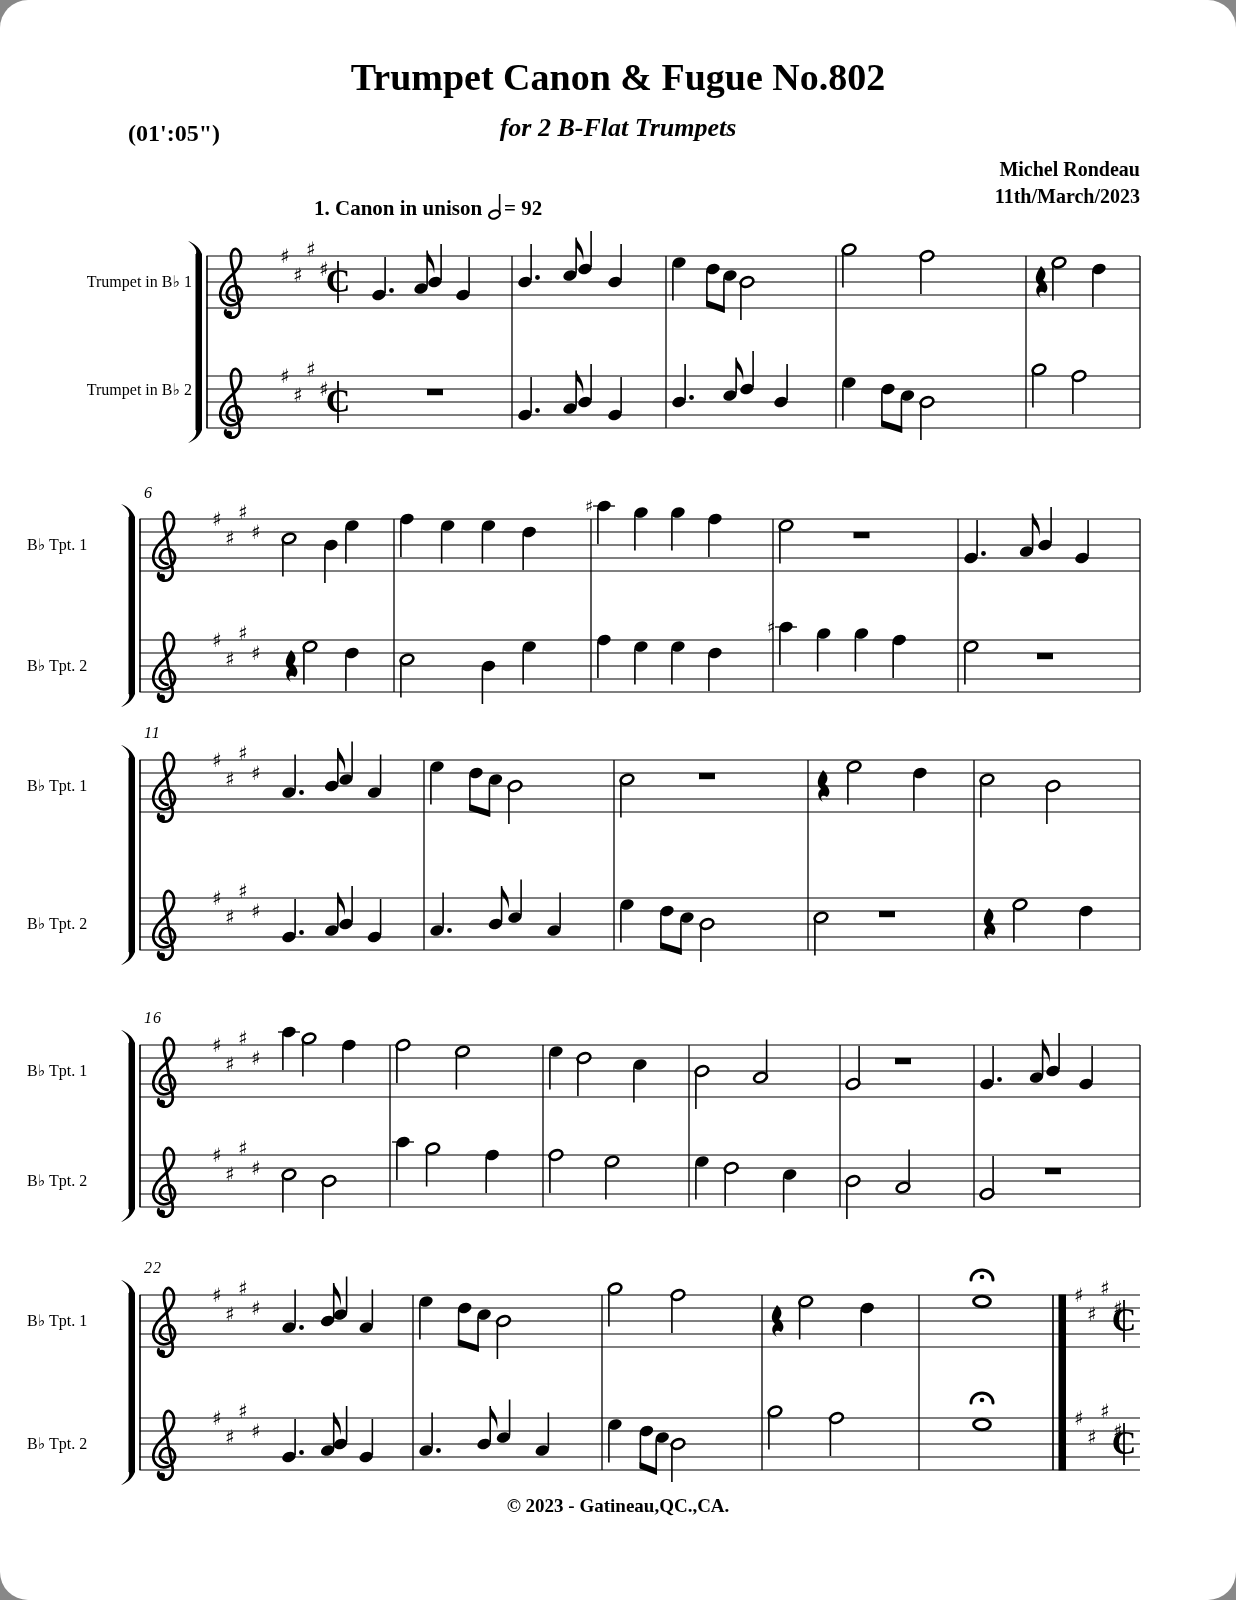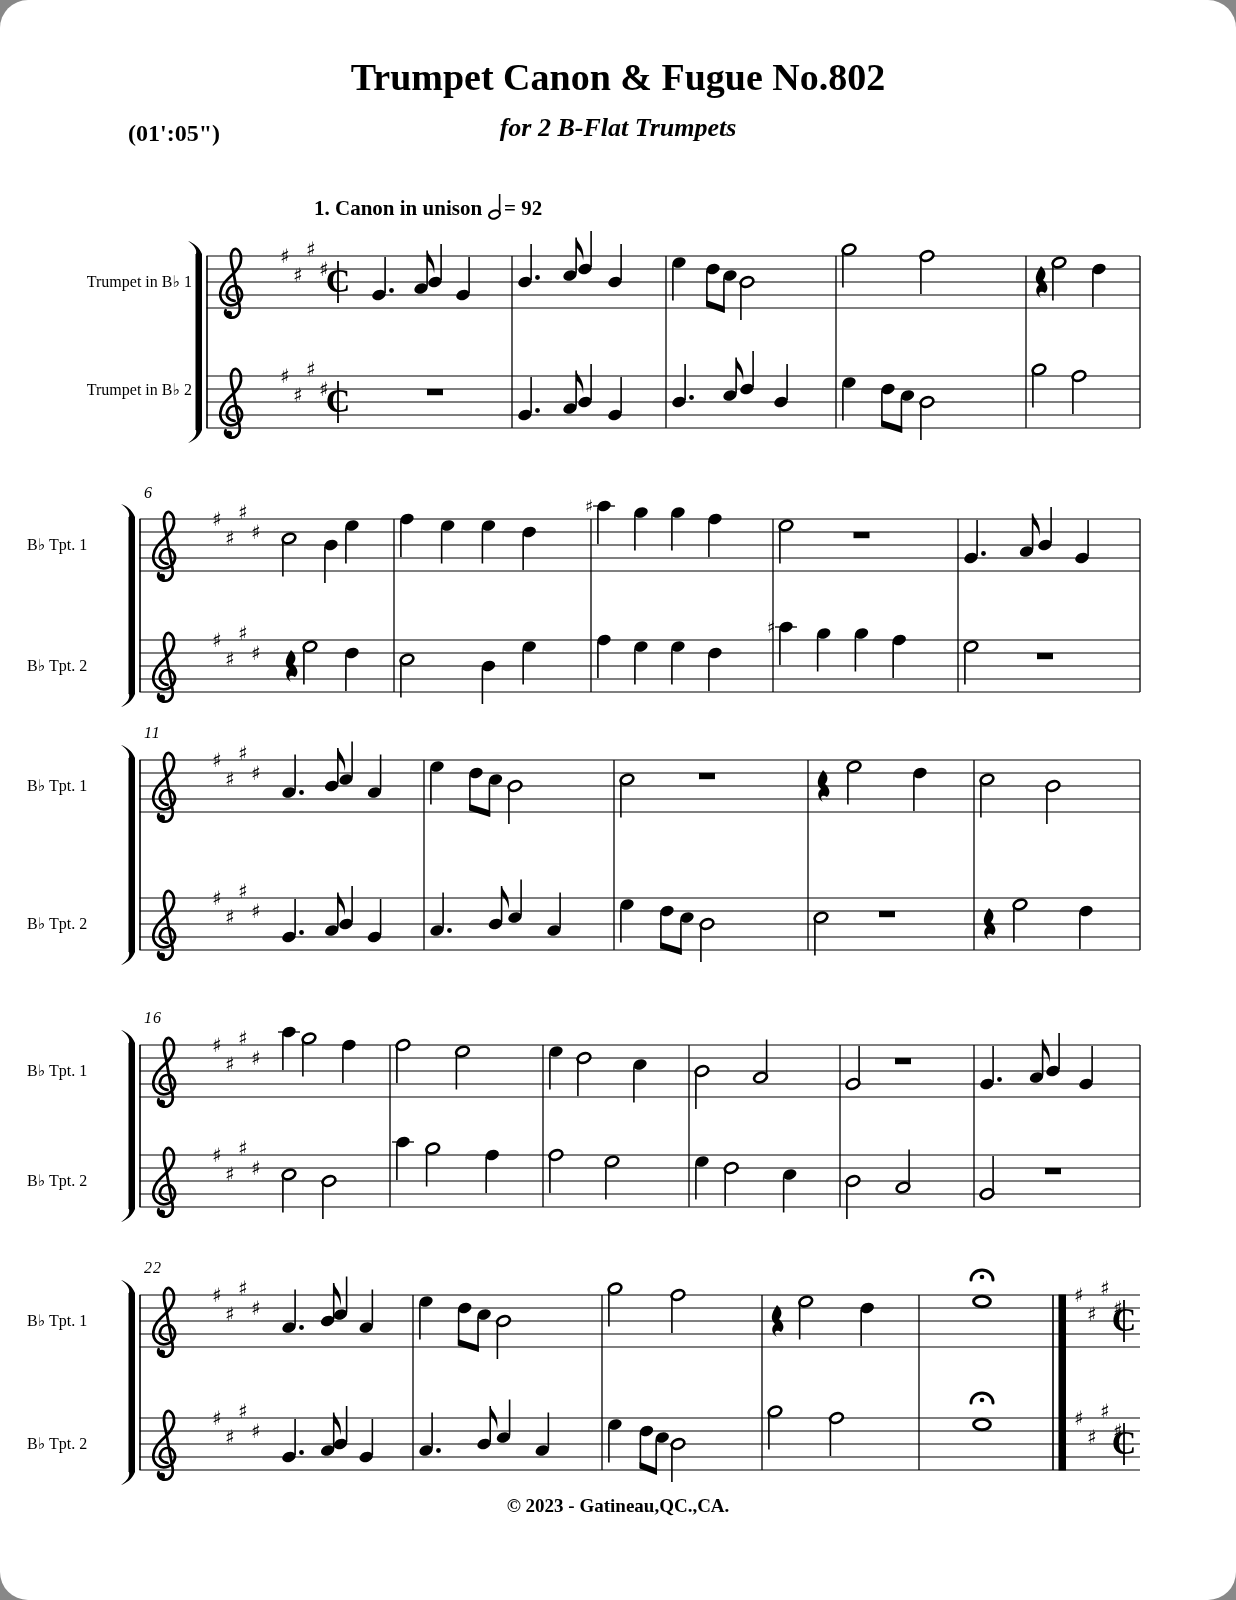--- a/index.html
+++ b/index.html
@@ -24,20 +24,22 @@
   #score-svg{position:absolute;left:0;top:0;}
 </style>
 </head>
 <body>
 
 <div class="page">
 
   <div class="abs title">Trumpet Canon &amp; Fugue No.802</div>
   <div class="abs subtitle">for 2 B-Flat Trumpets</div>
   <div class="abs duration">(01':05")</div>
+  <div class="abs composer">Michel Rondeau</div>
+  <div class="abs date">11th/March/2023</div>
 
   <div class="abs tempo"><span>1. Canon in unison</span><svg width="14" height="30" viewBox="0 0 14 30">
         <g>
           <line x1="11.6" y1="3" x2="11.6" y2="23" stroke="#000" stroke-width="1.6"></line>
           <ellipse cx="6.5" cy="23.5" rx="5.6" ry="3.9" transform="rotate(-20 6.5 23.5)" fill="none" stroke="#000" stroke-width="2.1"></ellipse>
         </g>
       </svg><span>= 92</span></div>
 
   <div class="abs inst-label lbl-s1" style="top:270px">Trumpet in B♭ 1</div>
   <div class="abs inst-label lbl-s1" style="top:378px">Trumpet in B♭ 2</div>

